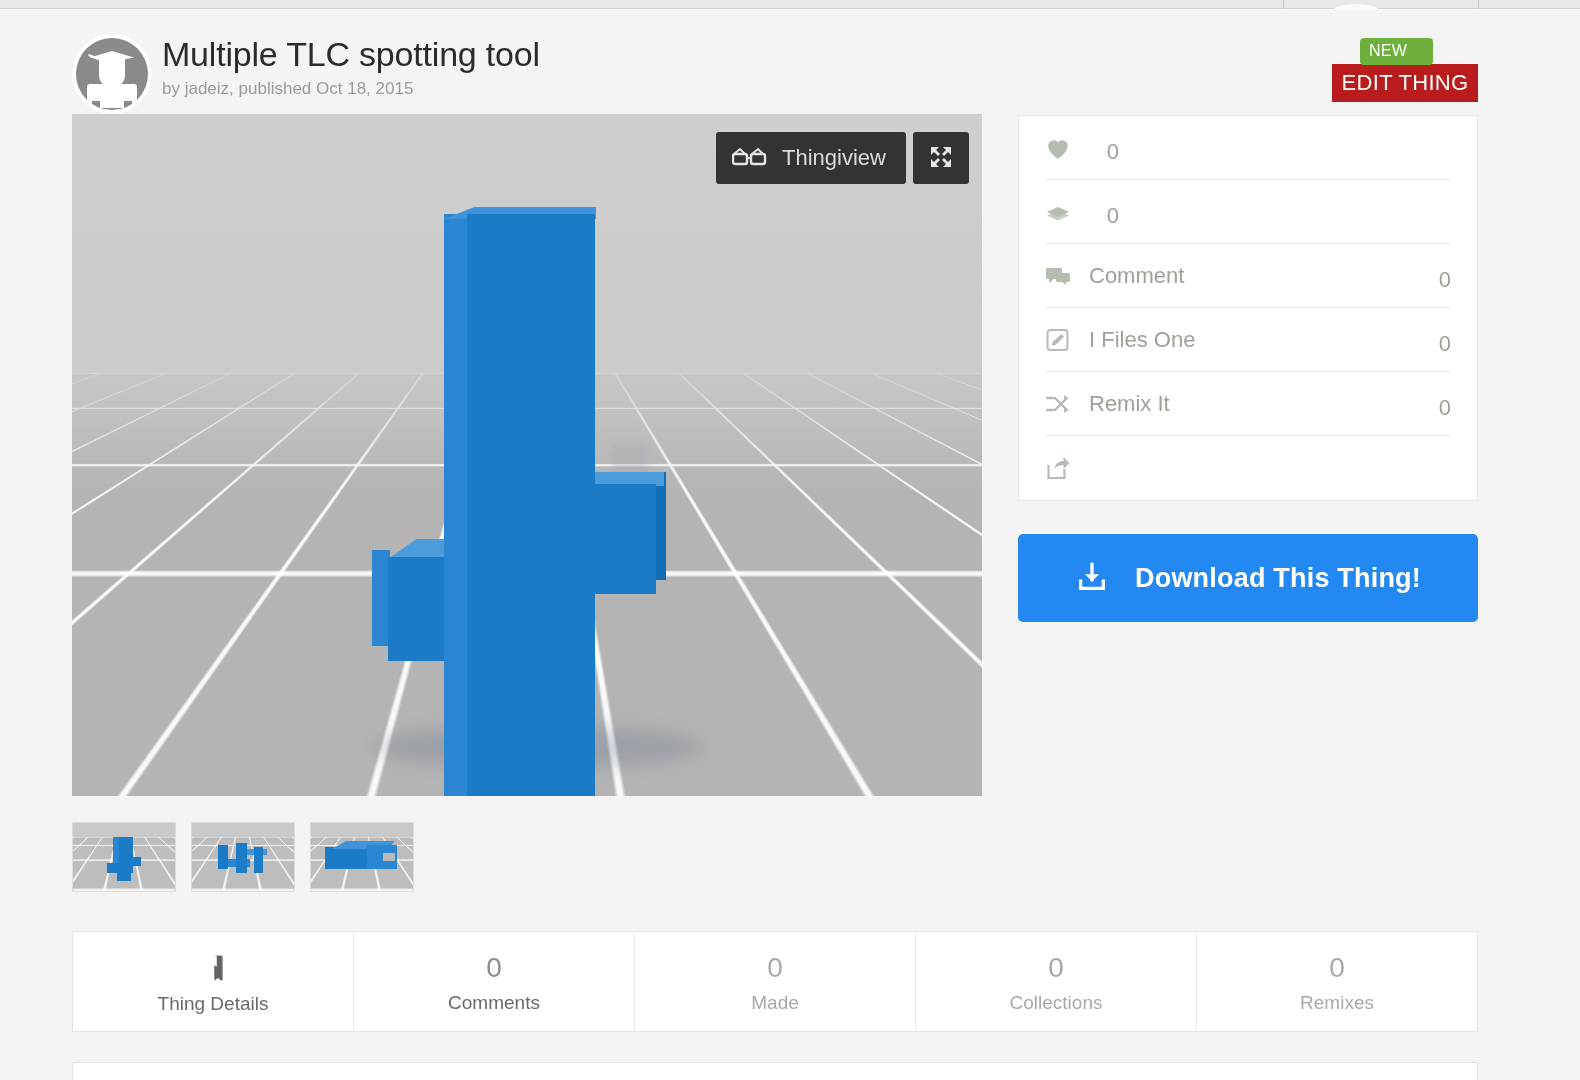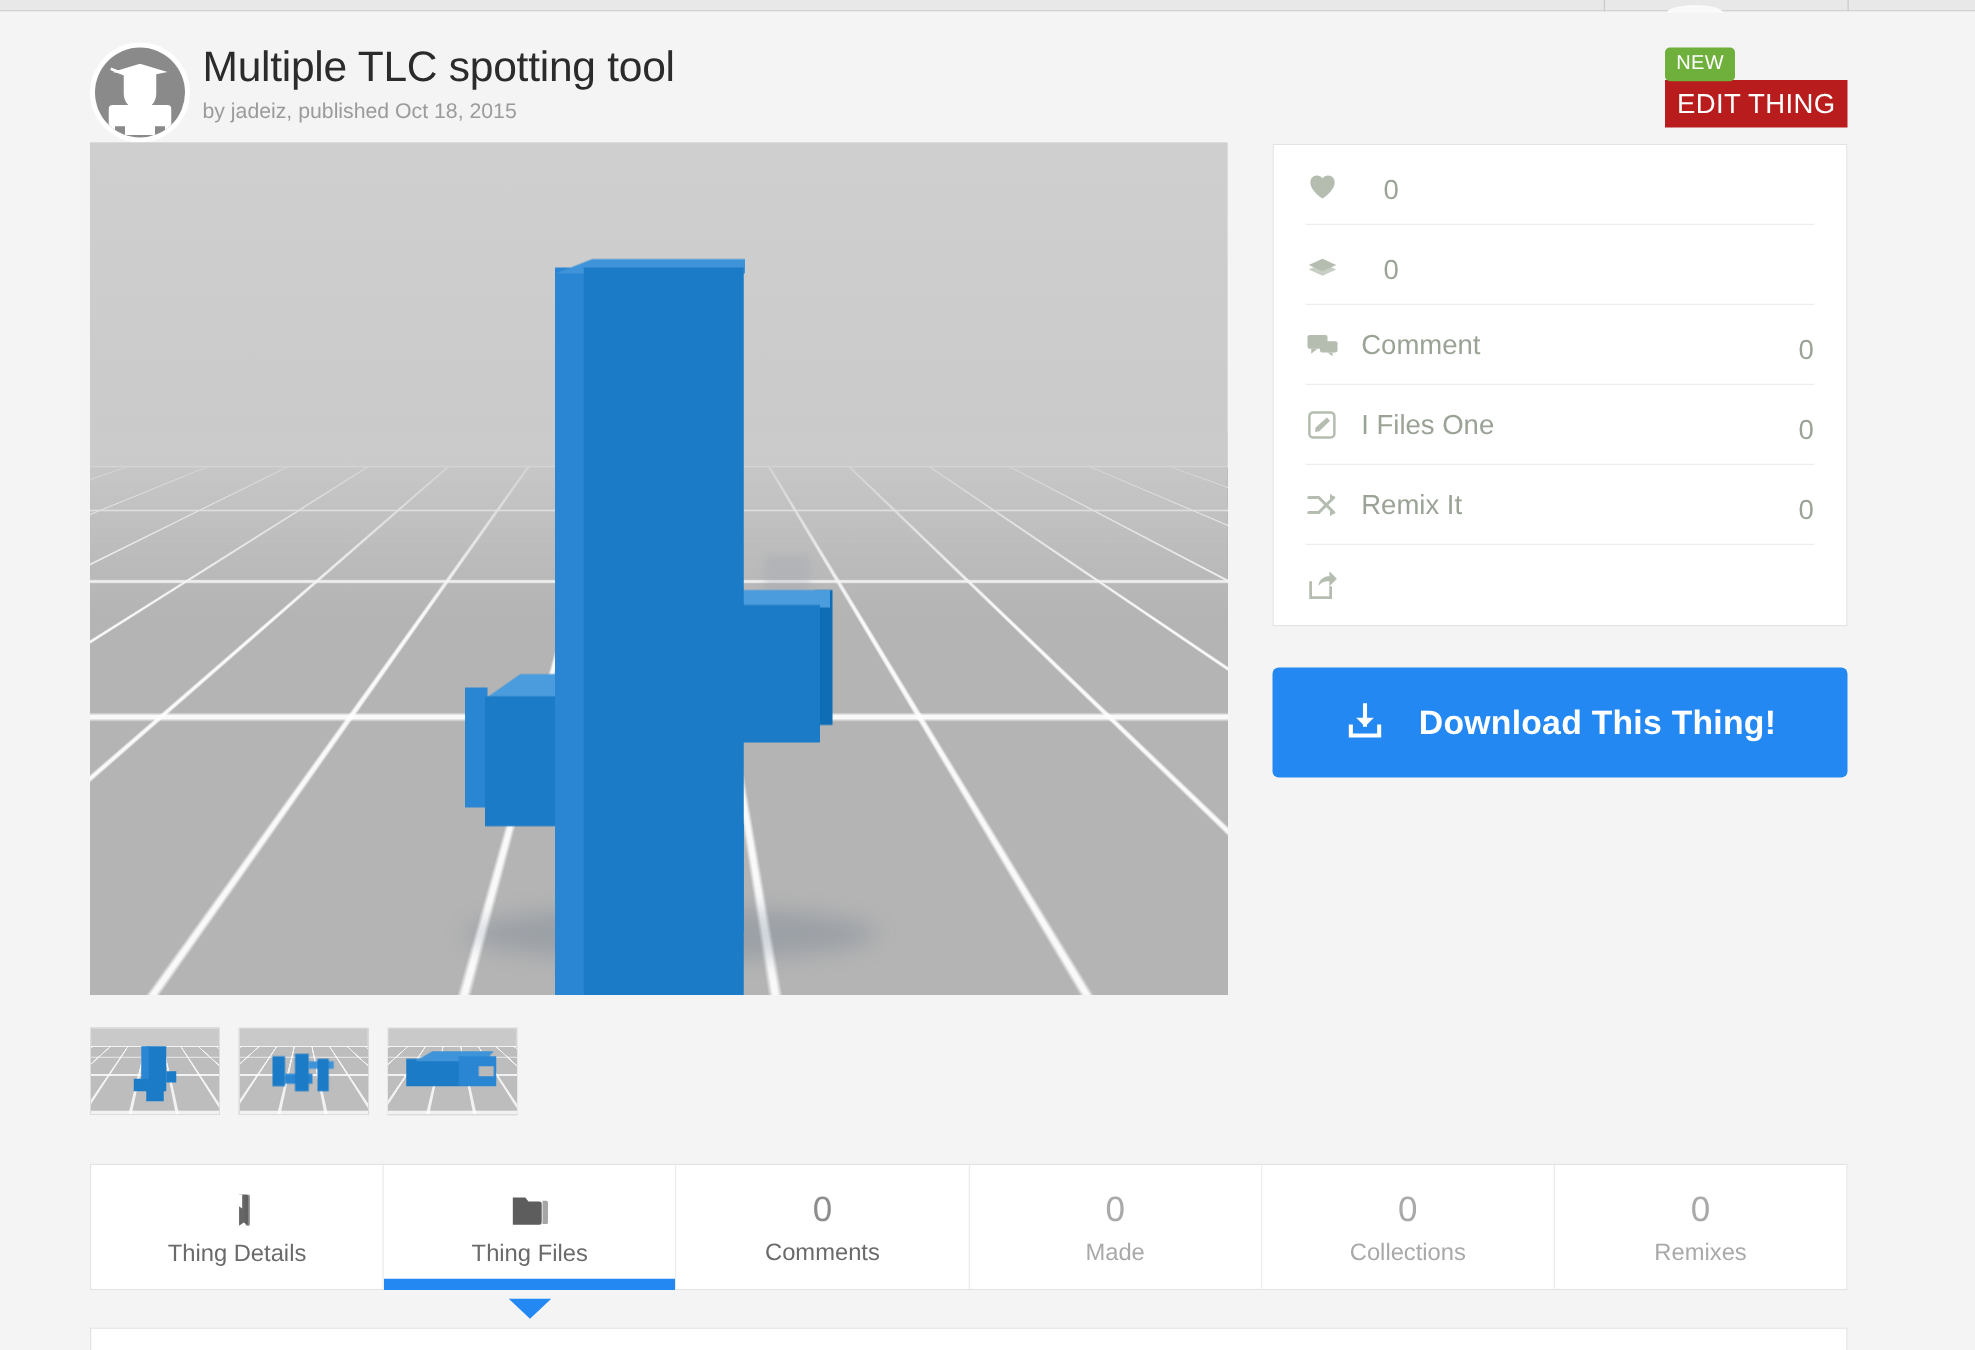--- a/index.html
+++ b/index.html
@@ -132,26 +132,26 @@
     font-size: 17px;
     color: #9b9b9b;
     line-height: 20px;
     white-space: nowrap;
   }
 
   
   #new-badge {
     position: absolute;
     top: 18px;
-    left: 1260px;
+    left: 1288px;
     background: #6fb03c;
     color: #ffffff;
     font-size: 16px;
     line-height: 18px;
-    padding: 4px 9px 5px 9px;
+    padding: 4px 26px 5px 9px;
     border-radius: 4px;
     letter-spacing: 0.3px;
     z-index: 3;
   }
   #edit-thing-btn {
     position: absolute;
     top: 44px;
     left: 1260px;
     width: 146px;
     height: 38px;
@@ -518,20 +518,45 @@
         <div class="mshape m-arm-l-side"></div>
         <div class="mshape m-arm-l-top"></div>
         <div class="mshape m-arm-l-front"></div>
         <div class="mshape m-stem-front"></div>
         <div class="mshape m-vert-side"></div>
         <div class="mshape m-vert-top"></div>
         <div class="mshape m-vert-front"></div>
       </div>
     </div>
 
+    <div id="viewer-controls">
+      <button class="vbtn" id="thingiview-btn">
+        <span>
+          <svg width="36" height="20" viewBox="0 0 36 20" fill="none">
+            <path d="M2 7 L8 2 L13 7" stroke="#e6e6e6" stroke-width="2" fill="none"></path>
+            <path d="M20 7 L26 2 L31 7" stroke="#e6e6e6" stroke-width="2" fill="none"></path>
+            <rect x="1" y="7" width="14" height="10" rx="2" stroke="#e6e6e6" stroke-width="2.4" fill="none"></rect>
+            <rect x="19" y="7" width="14" height="10" rx="2" stroke="#e6e6e6" stroke-width="2.4" fill="none"></rect>
+            <line x1="15" y1="11" x2="19" y2="11" stroke="#e6e6e6" stroke-width="2.2"></line>
+          </svg>
+        </span>
+        <span class="label">Thingiview</span>
+      </button>
+
+      <button class="vbtn" id="fullscreen-btn">
+        <span>
+          <svg width="24" height="24" viewBox="0 0 24 24" fill="#e6e6e6">
+            <path d="M2 2 h8 l-3 3 l4 4 l-2 2 l-4 -4 l-3 3 z"></path>
+            <path d="M22 22 h-8 l3 -3 l-4 -4 l2 -2 l4 4 l3 -3 z"></path>
+            <path d="M22 2 v8 l-3 -3 l-4 4 l-2 -2 l4 -4 l-3 -3 z"></path>
+            <path d="M2 22 v-8 l3 3 l4 -4 l2 2 l-4 4 l3 3 z"></path>
+          </svg>
+        </span>
+      </button>
+    </div>
   </div>
 
   <div id="thumbs">
     <button class="thumb">
       <div class="tfloor"></div>
       <div class="tp" style="left:44px;top:14px;width:16px;height:36px;"></div>
       <div class="tp" style="left:40px;top:14px;width:6px;height:34px;background:#2a86d2;"></div>
       <div class="tp" style="left:34px;top:40px;width:12px;height:10px;"></div>
       <div class="tp" style="left:60px;top:34px;width:8px;height:9px;"></div>
       <div class="tp" style="left:44px;top:48px;width:14px;height:10px;"></div>
@@ -641,31 +666,20 @@
       <span class="tab-icon">
         <svg width="30" height="30" viewBox="0 0 24 24" fill="currentColor">
           <path d="M3 2 h14 a2 2 0 0 1 2 2 v18 l-3 -2 l-3 2 V2 Z" opacity="0.95"></path>
           <rect x="17" y="2" width="3" height="20" rx="1" opacity="0.6"></rect>
           <path d="M10 2 h5 v9 l-2.5 -1.7 L10 11 Z" fill="#ffffff"></path>
         </svg>
       </span>
       <span class="tab-label">Thing Details</span>
     </button>
 
-    <button class="tab active">
-      <span class="tab-icon">
-        <svg width="30" height="28" viewBox="0 0 24 22" fill="currentColor">
-          <path d="M1 3 h8 l2 2.5 h7 a1.5 1.5 0 0 1 1.5 1.5 v12 a1.5 1.5 0 0 1 -1.5 1.5 H1 Z"></path>
-          <path d="M20 5 h2.5 a1 1 0 0 1 1 1 v13 a1 1 0 0 1 -1 1 H20 Z" opacity="0.55"></path>
-        </svg>
-      </span>
-      <span class="tab-label">Thing Files</span>
-      <span class="tab-underline"></span>
-      <span class="tab-arrow"></span>
-    </button>
 
     <button class="tab">
       <span class="tab-num">0</span>
       <span class="tab-label">Comments</span>
     </button>
 
     <button class="tab dim">
       <span class="tab-num">0</span>
       <span class="tab-label">Made</span>
     </button>

